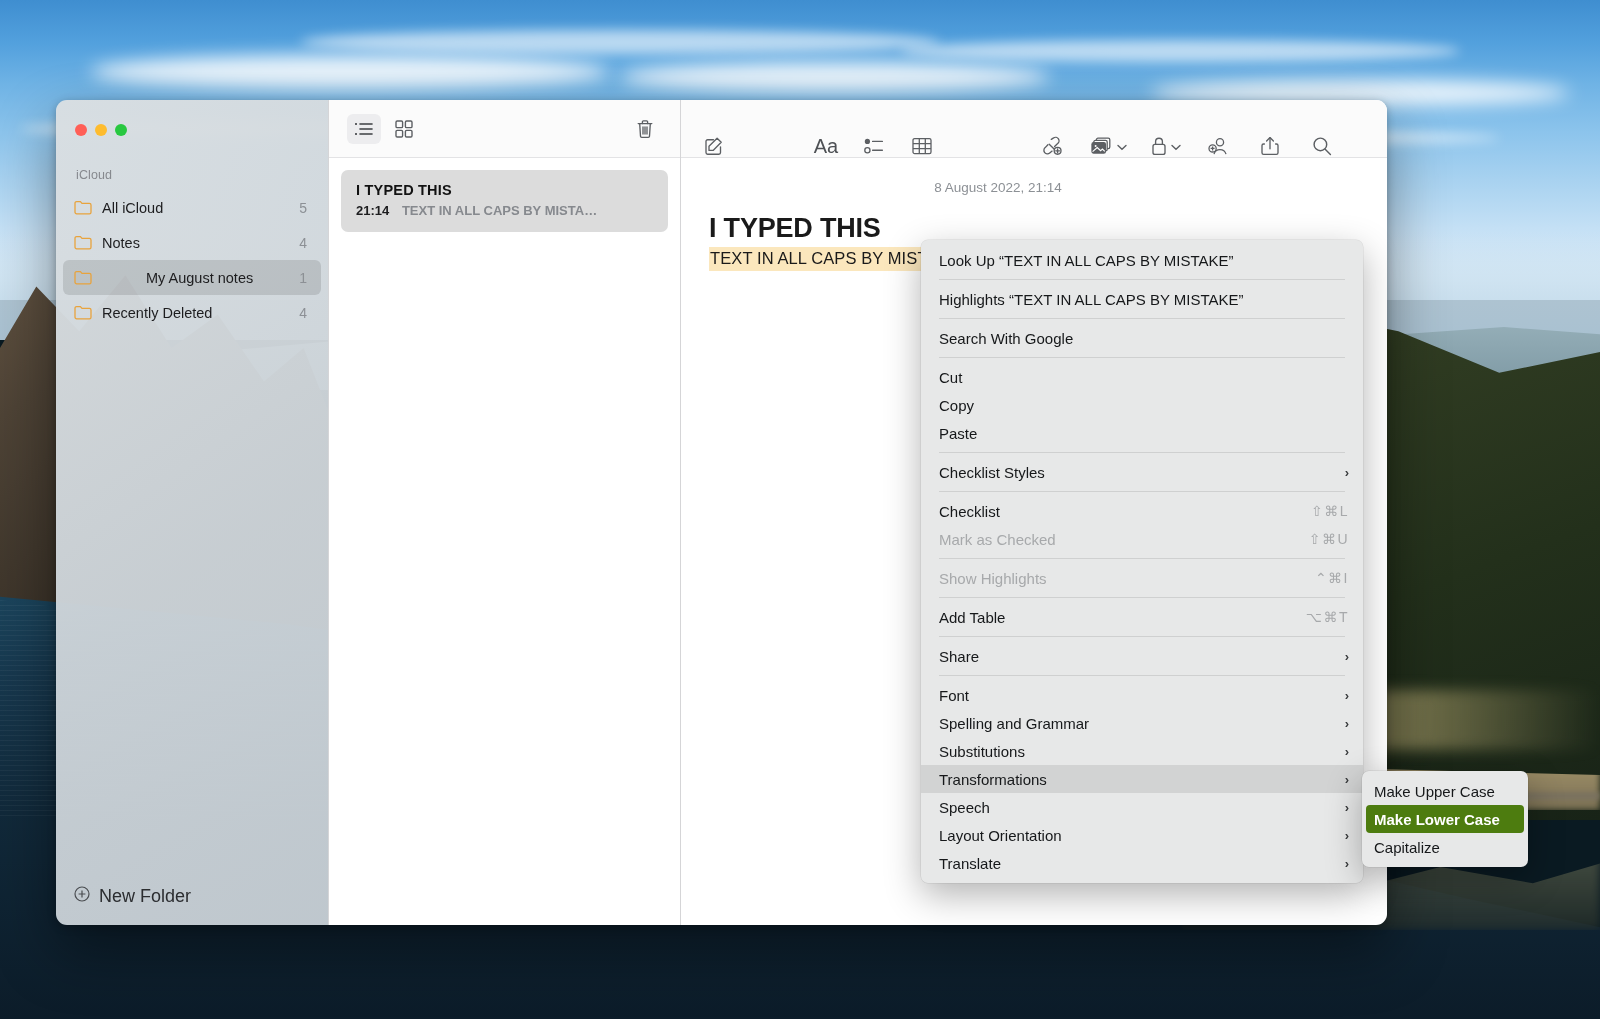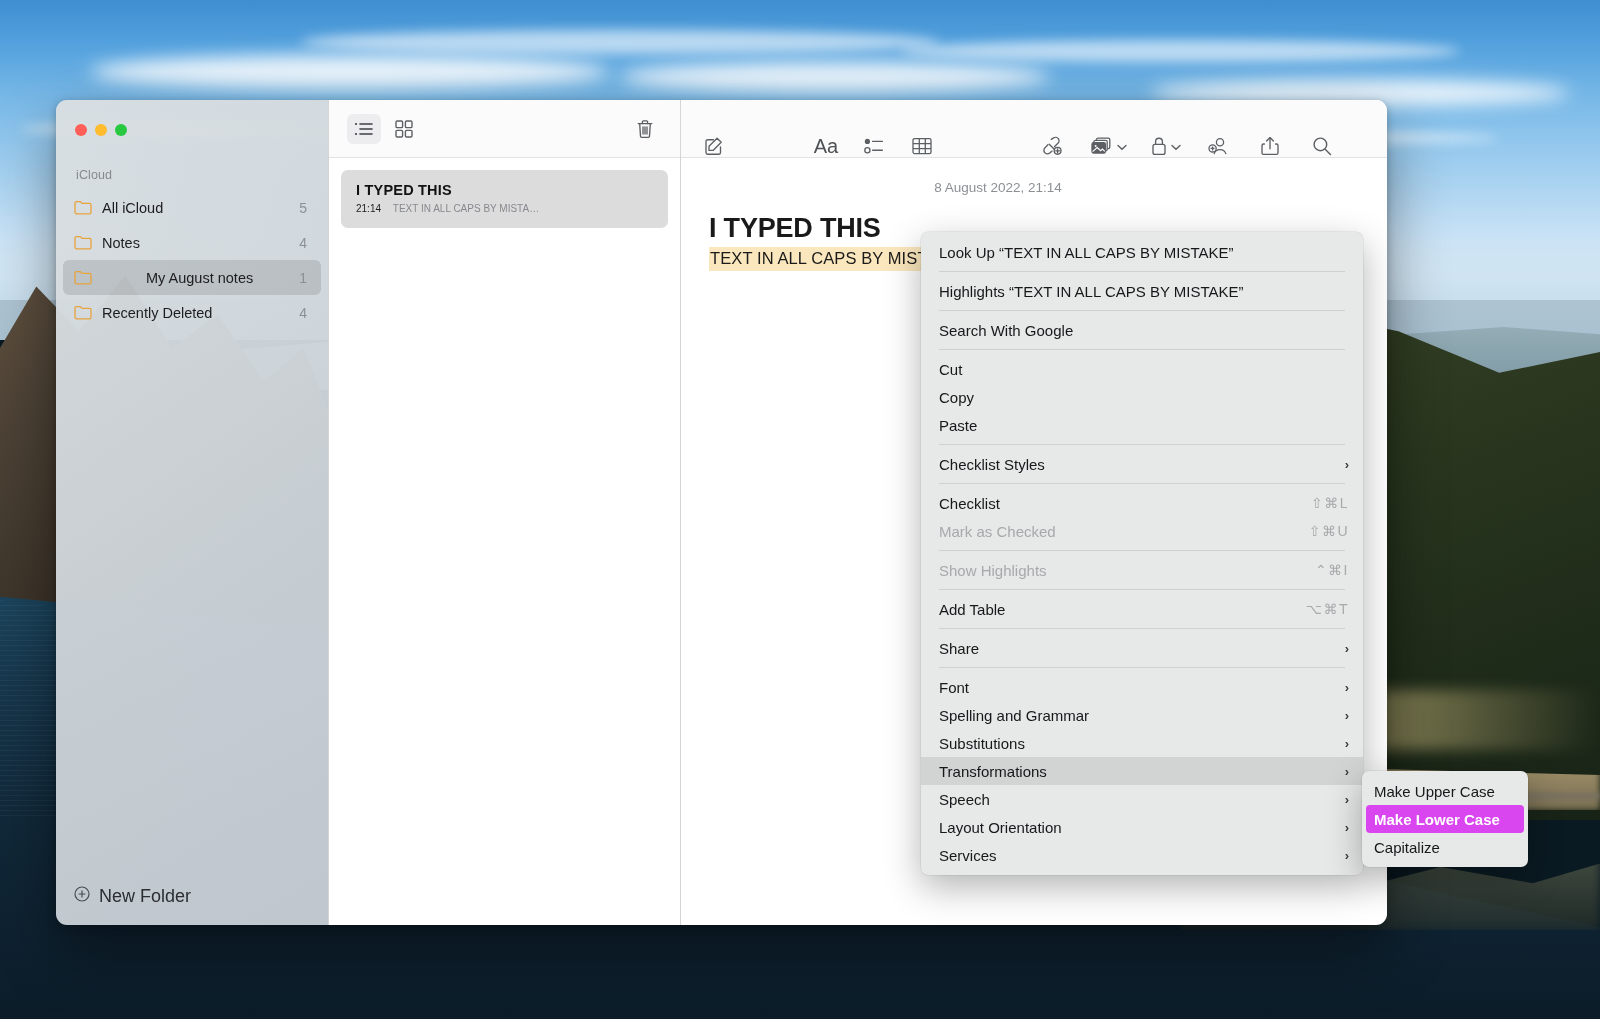--- a/index.html
+++ b/index.html
@@ -182,21 +182,21 @@
   #list-toolbar .spacer { flex: 1; }
 
   #notes-list { padding: 12px 12px 0 12px; }
   .note-row {
     border-radius: 7px;
     padding: 12px 15px 14px 15px;
     background: transparent;
   }
   .note-row.selected { background: #dcdcdc; }
   .note-title { font-size: 14.5px; font-weight: bold; color: #121212; letter-spacing: 0.2px; }
-  .note-sub { font-size: 10px; margin-top: 5px; white-space: nowrap; overflow: hidden; }
+  .note-sub { font-size: 13px; margin-top: 5px; white-space: nowrap; overflow: hidden; font-weight: bold; }
   .note-time { color: #1d1d1f; }
   .note-snippet { color: #86898e; margin-left: 9px; }
 
   
   #editor-col {
     flex: 1;
     background: #ffffff;
     border-left: 1px solid #d5d5d7;
     display: flex; flex-direction: column;
     position: relative;
@@ -234,21 +234,21 @@
     font-size: 16.5px; color: #1a1a1a;
     background: #fbe7bd;
     padding: 2px 1px 3px 1px;
     margin-top: 4px;
     letter-spacing: 0.1px;
   }
 
   
   #context-menu {
     position: absolute;
-    left: 921px; top: 232px;
+    left: 921px; top: 240px;
     width: 442px;
     background: #e7e8e8;
     border-radius: 7px;
     box-shadow: 0 12px 36px rgba(0,0,0,0.30), 0 0 0 0.5px rgba(0,0,0,0.10);
     padding: 6px 0 6px 0;
     font-size: 15px;
     color: #16181a;
     z-index: 50;
   }
   .mi {
@@ -282,21 +282,21 @@
     color: #16181a;
     z-index: 60;
   }
   #submenu .smi {
     height: 28px;
     display: flex; align-items: center;
     padding: 0 12px;
     white-space: nowrap;
   }
   #submenu .smi.selected {
-    background: #d946ef;
+    background: #4d7c0f;
     color: #ffffff;
     font-weight: bold;
     margin: 0 4px;
     border-radius: 4px;
     padding: 0 8px;
   }
 </style>
 </head>
 <body>
 
@@ -617,21 +617,21 @@
       </div>
       <div class="mi">
         <span class="mi-label">Speech</span>
         <span class="arrow">›</span>
       </div>
       <div class="mi">
         <span class="mi-label">Layout Orientation</span>
         <span class="arrow">›</span>
       </div>
       <div class="mi">
-        <span class="mi-label">Services</span>
+        <span class="mi-label">Translate</span>
         <span class="arrow">›</span>
       </div>
     </div>
 
   <div id="submenu">
       <div class="smi">
         <span>Make Upper Case</span>
       </div>
       <div class="smi selected">
         <span>Make Lower Case</span>

